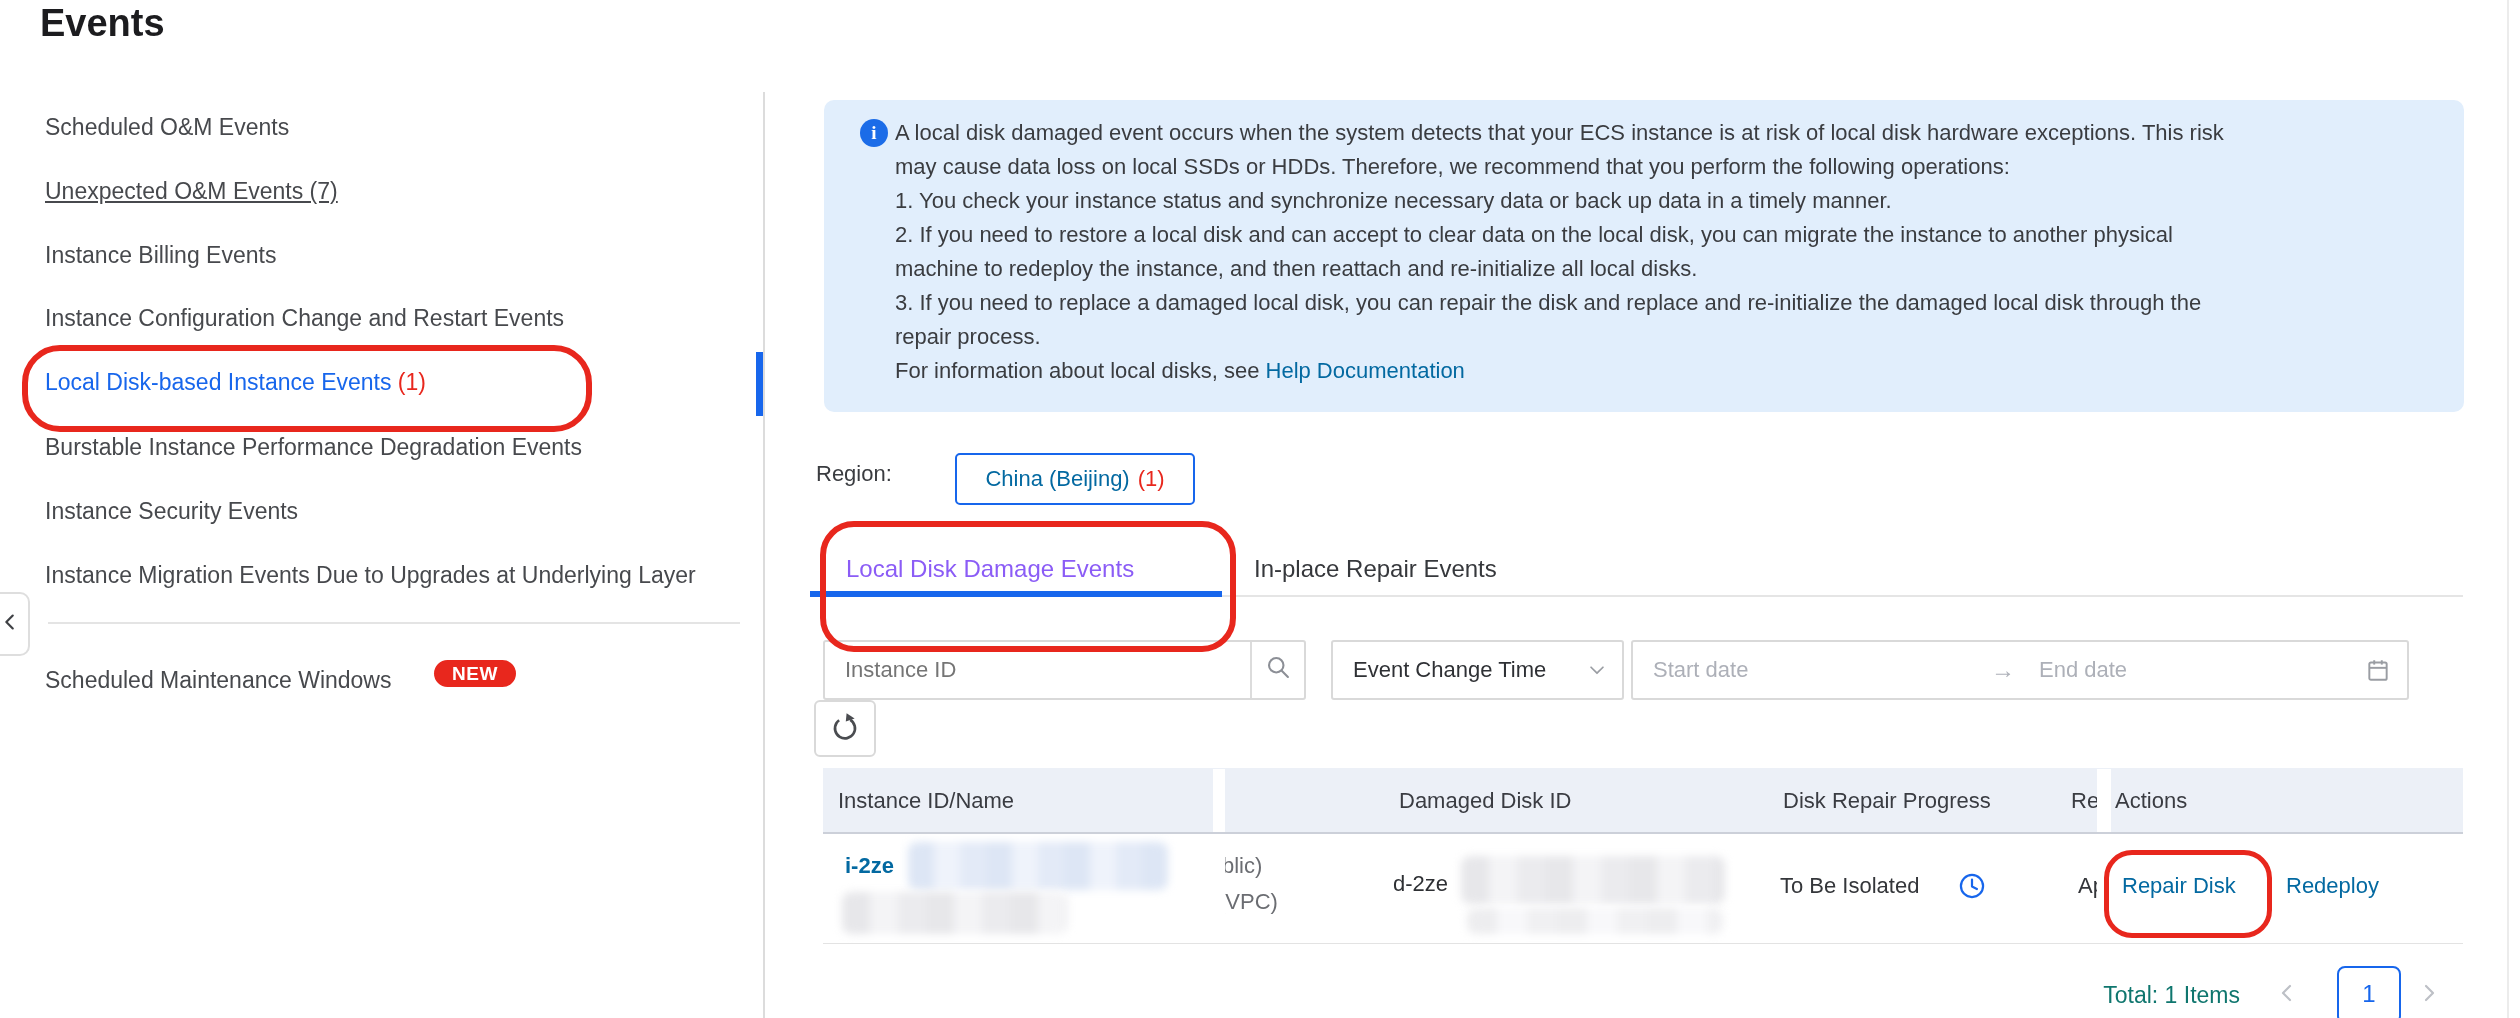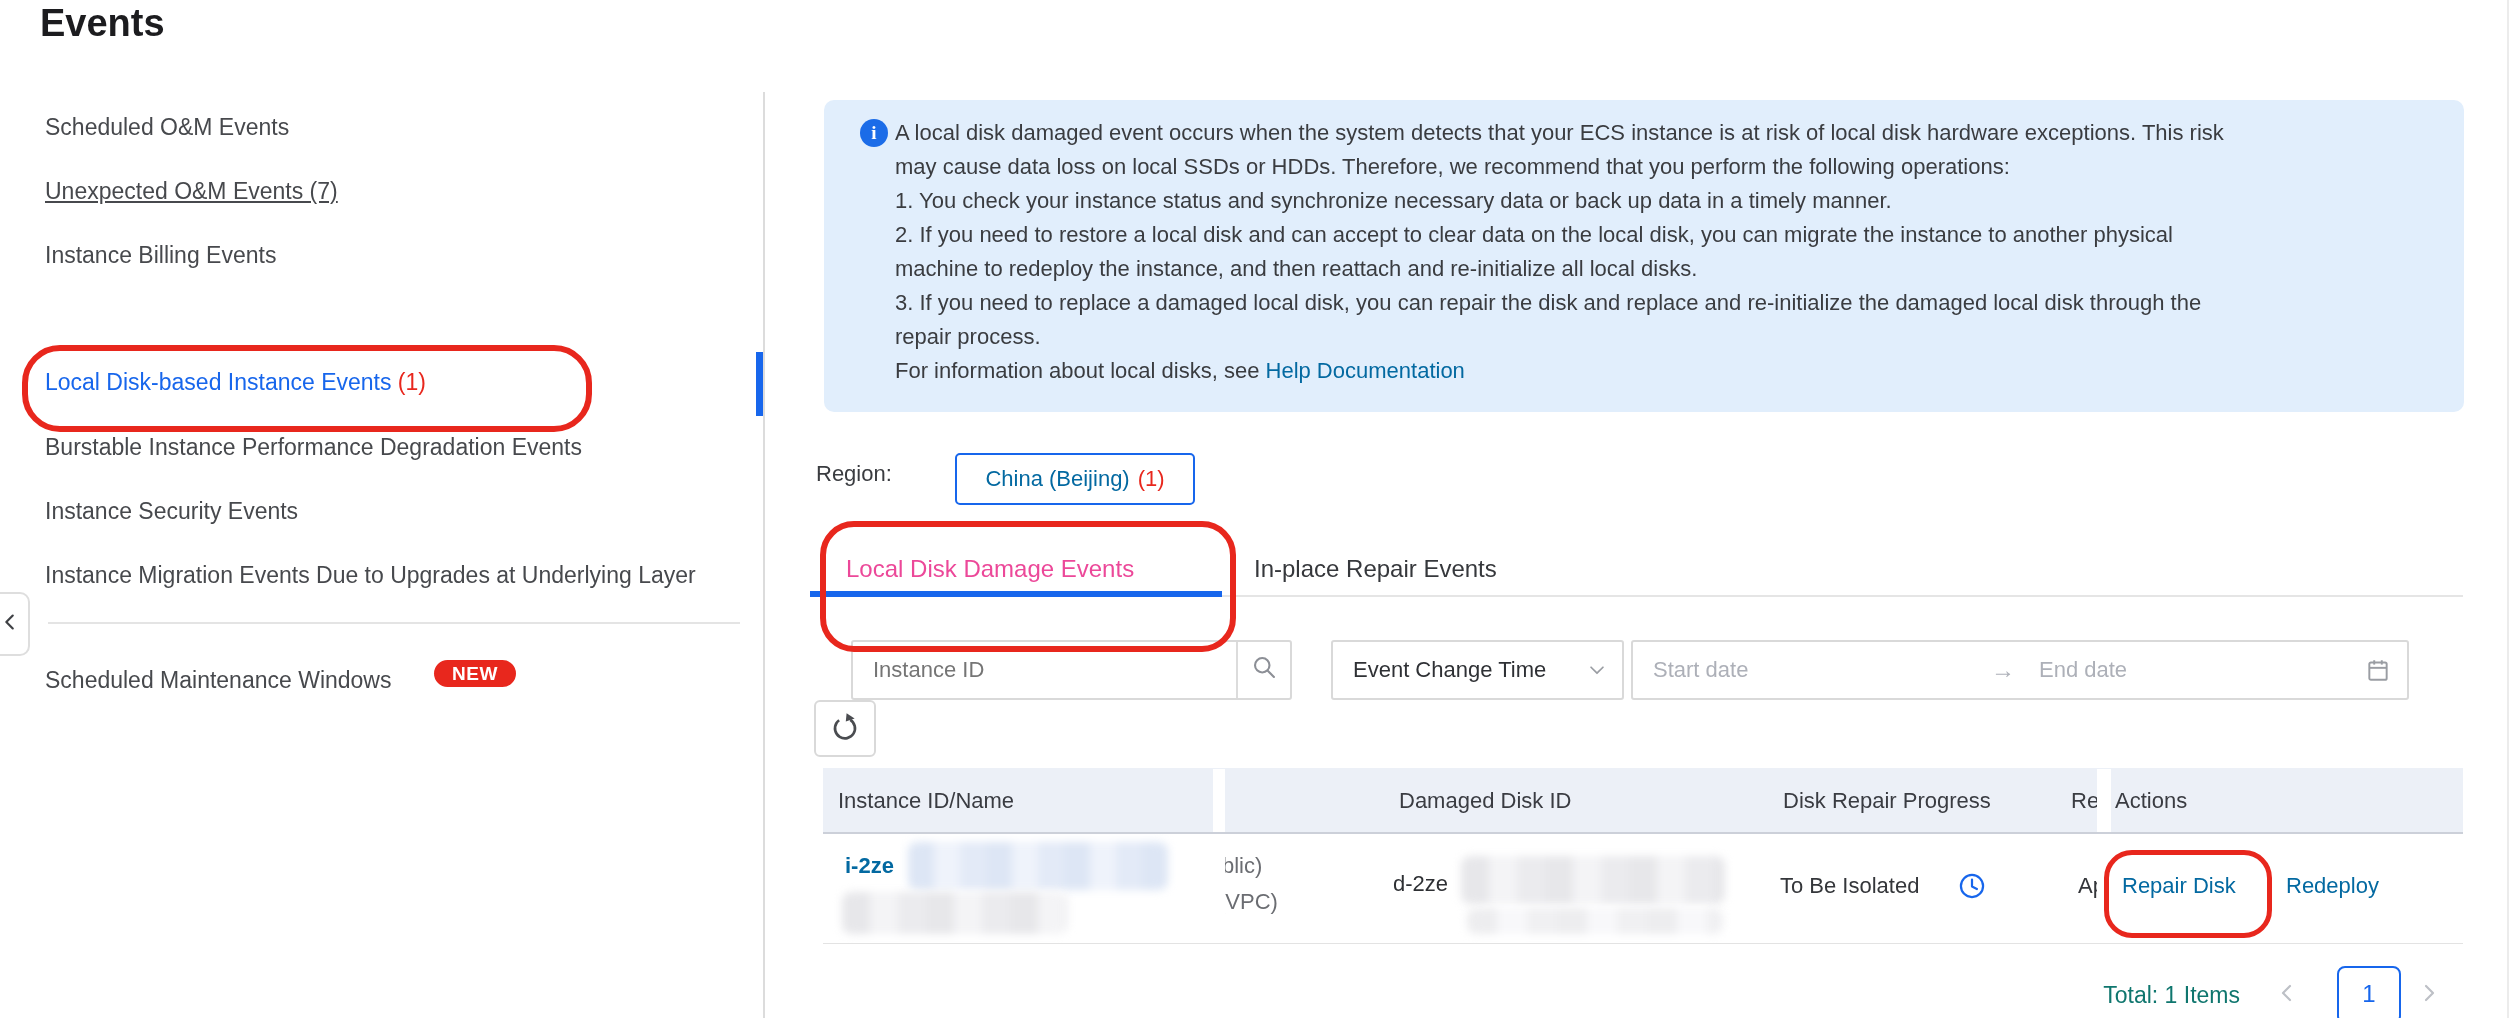--- a/index.html
+++ b/index.html
@@ -19,21 +19,21 @@
   .h-divider{position:absolute;left:48px;top:622px;width:692px;height:2px;background:#e4e4e4;}
   .collapse{position:absolute;left:-14px;top:592px;width:44px;height:64px;background:#fff;border:2px solid #dedede;border-radius:10px;display:flex;align-items:center;justify-content:flex-end;padding-right:7px;box-sizing:border-box;cursor:pointer;}
   .new-badge{position:absolute;left:434px;top:660px;width:82px;height:27px;background:#e8271d;border-radius:18px;color:#fff;font-size:19px;font-weight:bold;display:flex;align-items:center;justify-content:center;letter-spacing:.5px;}
   
   .banner{position:absolute;left:824px;top:100px;width:1640px;height:312px;background:#e1eefc;border-radius:10px;}
   .banner-line{height:34px;line-height:34px;font-size:22px;color:#3a3c40;white-space:nowrap;}
   .info-icon{position:absolute;left:36px;top:19px;width:28px;height:28px;border-radius:50%;background:#1b6ce8;color:#fff;font-size:19px;font-weight:bold;display:flex;align-items:center;justify-content:center;font-family:"Liberation Serif",serif;}
   
   .region-btn{position:absolute;left:955px;top:453px;width:240px;height:52px;border:2px solid #1766ec;border-radius:5px;box-sizing:border-box;display:flex;align-items:center;justify-content:center;gap:8px;font-size:22px;cursor:pointer;background:#fff;}
   .tab{position:absolute;top:554px;height:30px;line-height:30px;font-size:24px;cursor:pointer;white-space:nowrap;}
-  .tab.active{color:#ec4899;font-weight:500;}
+  .tab.active{color:#8b5cf6;font-weight:500;}
   .tab.idle{color:#36383c;}
   .tab-underline{position:absolute;left:810px;top:591px;width:412px;height:6px;background:#1766ec;z-index:2;}
   .tab-line{position:absolute;left:810px;top:595px;width:1653px;height:2px;background:#e5e5e5;}
   
   .fbox{position:absolute;top:640px;height:60px;border:2px solid #d9d9d9;border-radius:3px;box-sizing:border-box;background:#fff;display:flex;align-items:center;font-size:22px;}
   .placeholder{color:#adb0b8;}
   .refresh-btn{position:absolute;left:814px;top:700px;width:62px;height:57px;border:2px solid #d9d9d9;border-radius:6px;box-sizing:border-box;background:#fff;display:flex;align-items:center;justify-content:center;cursor:pointer;}
   
   .thead{position:absolute;left:823px;top:768px;width:1640px;height:65px;background:#ecf0f7;}
   .th{position:absolute;top:786px;height:30px;line-height:30px;font-size:22px;color:#3a3c42;font-weight:500;white-space:nowrap;z-index:1;}
@@ -54,20 +54,21 @@
 </head>
 <body>
 
 <div class="page">
 
   <div class="abs txt" style="left:40px;top:2px;font-size:38px;font-weight:600;color:#1c1c1f;">Events</div>
 
   <div class="side-item" style="top:107px;">Scheduled O&amp;M Events</div>
   <div class="side-item" style="top:171px;text-decoration:underline;">Unexpected O&amp;M Events (7)</div>
   <div class="side-item" style="top:235px;">Instance Billing Events</div>
+  <div class="side-item" style="top:298px;">Instance Configuration Change and Restart Events</div>
   <div class="side-item" style="top:362px;">
     <span class="sel">Local Disk-based Instance Events</span>
     <span class="cnt-red">(1)</span>
   </div>
   <div class="side-item" style="top:427px;">Burstable Instance Performance Degradation Events</div>
   <div class="side-item" style="top:491px;">Instance Security Events</div>
   <div class="side-item" style="top:555px;">Instance Migration Events Due to Upgrades at Underlying Layer</div>
 
   <div class="red-oval" style="left:22px;top:345px;width:558px;height:75px;"></div>
 
@@ -108,21 +109,21 @@
     <span class="link">China (Beijing)</span>
     <span style="color:#e8271d;">(1)</span>
   </div>
 
   <div class="tab active" style="left:846px;">Local Disk Damage Events</div>
   <div class="tab idle" style="left:1254px;">In-place Repair Events</div>
   <div class="tab-line"></div>
   <div class="tab-underline"></div>
   <div class="red-oval" style="left:820px;top:521px;width:404px;height:119px;border-radius:34px;"></div>
 
-  <div class="fbox" style="left:851px;width:441px;">
+  <div class="fbox" style="left:823px;width:483px;">
     <input style="border: none; outline: none; flex: 1 1 0%; margin-left: 18px; font-size: 22px; font-family: &quot;Liberation Sans&quot;, sans-serif; color: rgb(58, 60, 64); min-width: 0px;" placeholder="Instance ID">
     <div style="width:2px;height:56px;background:#dcdcdc;"></div>
     <div style="width:52px;display:flex;align-items:center;justify-content:center;cursor:pointer;">
       <span>
         <svg width="28" height="28" viewBox="0 0 24 24">
             <circle cx="10.5" cy="10.5" r="6.2" fill="none" stroke="#8c8f96" stroke-width="1.8"></circle>
             <line x1="15.2" y1="15.2" x2="20.5" y2="20.5" stroke="#8c8f96" stroke-width="1.8" stroke-linecap="round"></line>
           </svg>
       </span>
     </div>

